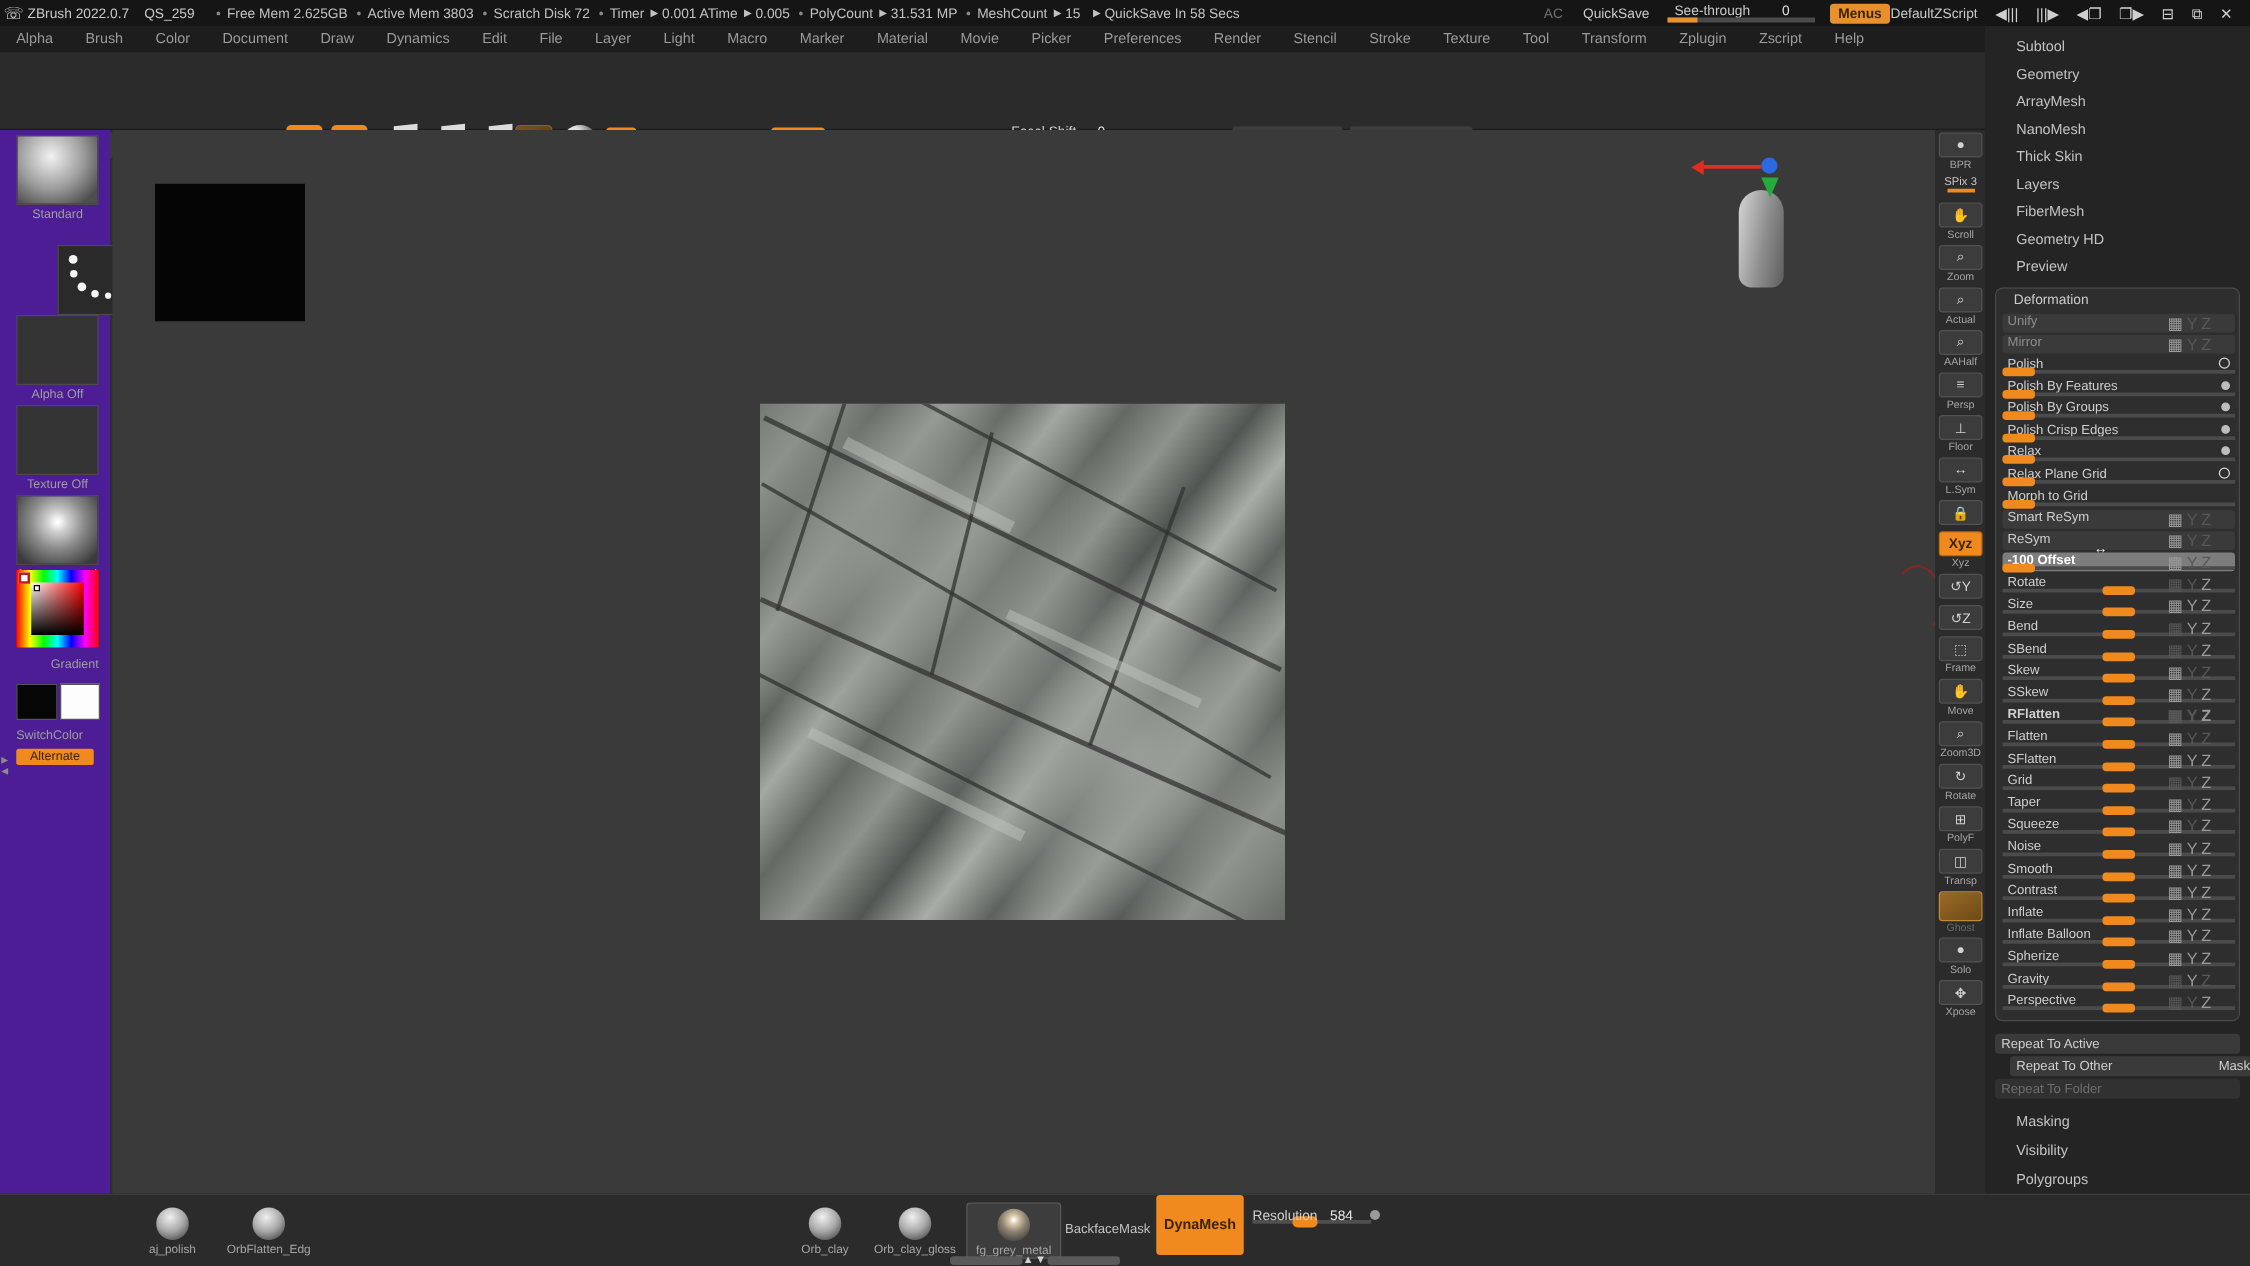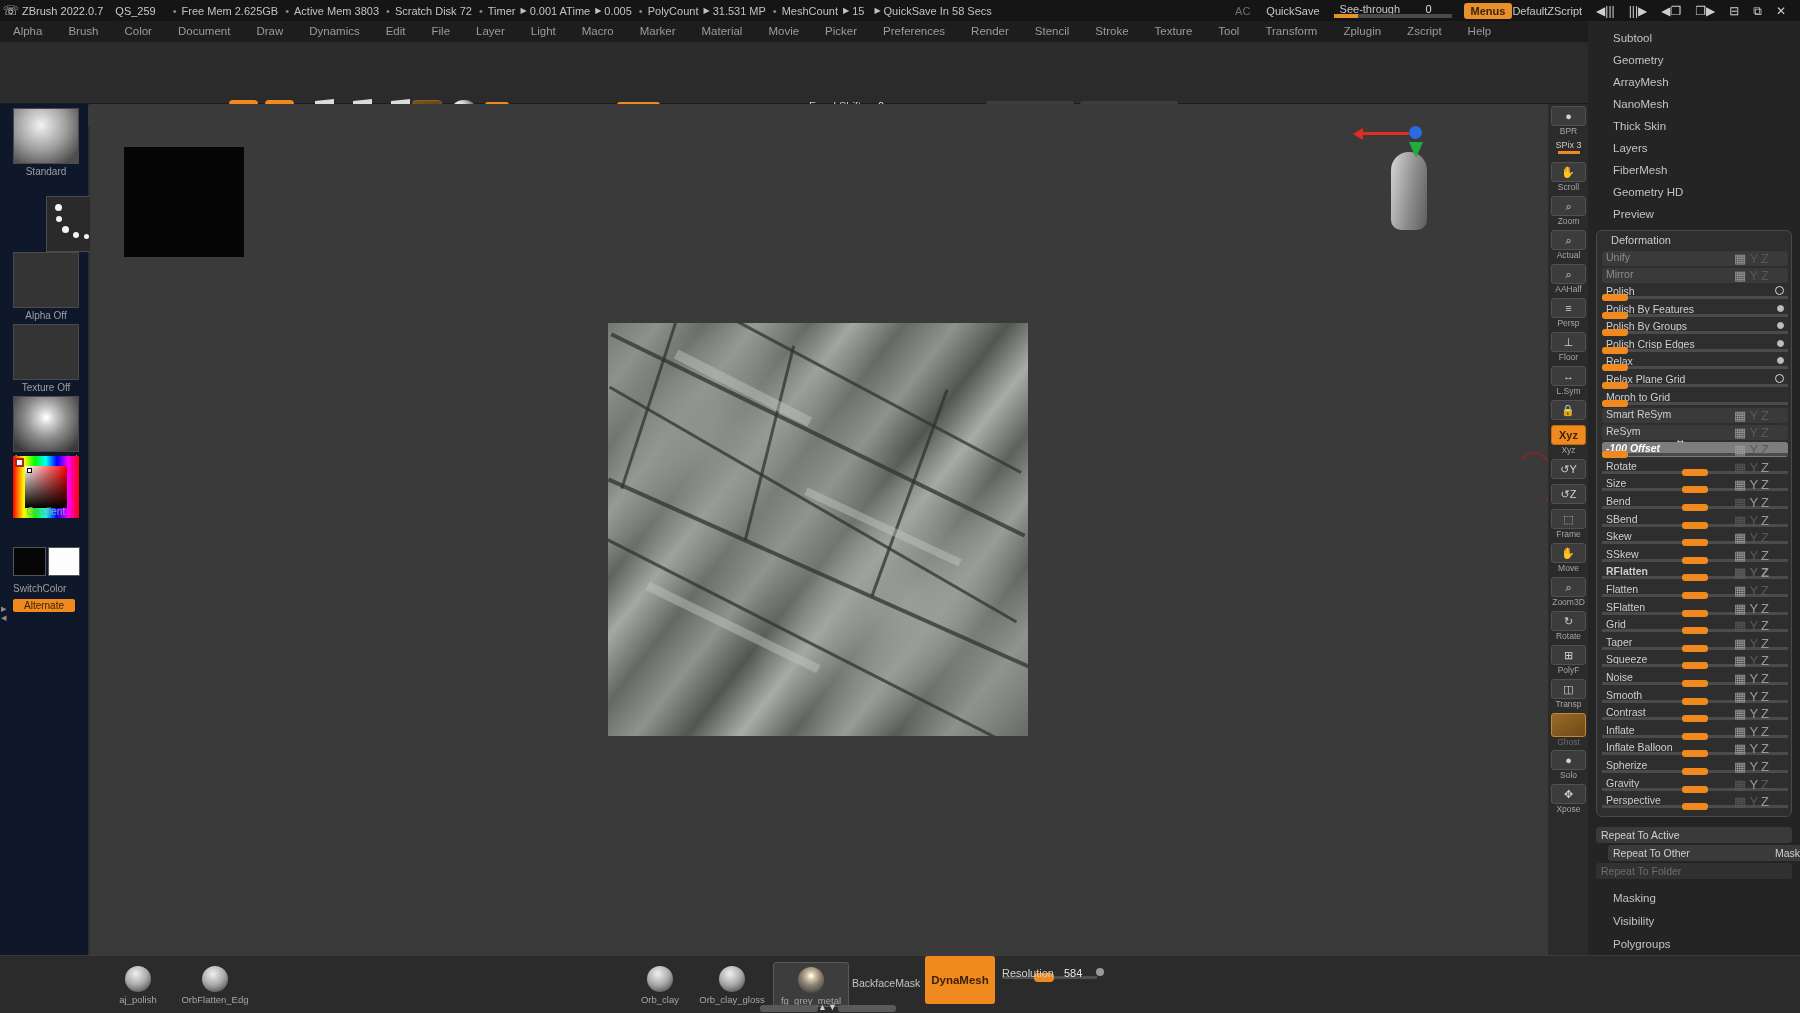--- a/index.html
+++ b/index.html
@@ -96,21 +96,21 @@
   .ring-ico { position:absolute; width:24px; height:24px; border-radius:50%;
      border:1.6px solid #cfcfcf; display:flex; align-items:center; justify-content:center; font-size:11px; color:#cfcfcf;}
   .ring-letter { position:absolute; font-size:13px; font-weight:bold; color:#e6e6e6; }
 
   .pillbtn { position:absolute; background:#3d3d3d; color:#cdcdcd; font-size:11px;
       padding:3px 9px; border-radius:3px; }
 
   .pointsinfo { position:absolute; font-size:11px; color:#b5b5b5; }
 
   
-  .leftshelf { position:absolute; left:0; top:104px; width:88px; height:851px; background:#0f172a; }
+  .leftshelf { position:absolute; left:0; top:104px; width:88px; height:851px; background:#4c1d95; }
   .shelf-item { position:absolute; left:13px; width:66px; }
   .shelf-thumb { width:66px; height:56px; background:#333; border:1px solid #4a4a4a; overflow:hidden; position:relative;}
   .shelf-cap { font-size:10px; color:#9e9e9e; text-align:center; padding-top:2px; }
   .brush-ball { width:100%; height:100%;
       background: radial-gradient(circle at 42% 30%, #f2f2f2, #9e9e9e 48%, #4e4e4e 85%); }
   .dots-thumb { width:100%; height:100%; background:#2a2a2a; position:relative; }
   .dots-thumb i { position:absolute; background:#f5f5f5; border-radius:50%; display:block; }
   .blank-thumb { width:100%; height:100%; background:#343434; }
   .metal-ball { width:100%; height:100%;
       background: radial-gradient(circle at 50% 38%, #ffffff 2%, #cfcfcf 18%, #8d8d8d 45%, #3a3a3a 88%); }
@@ -188,21 +188,21 @@
   .defhdr { height:18px; font-size:11px; color:#cbcbcb; padding-left:14px; line-height:18px; }
   .drow { position:absolute; left:5px; width:186px; height:15px; }
   .drow .dname { position:absolute; left:4px; top:0px; font-size:10.5px; color:#cfcfcf; line-height:12px; white-space:nowrap; }
   .drow .dname.dim { color:#8d8d8d; }
   .drow .dtrack { position:absolute; left:0; top:11px; width:186px; height:3px; background:#4b4b4b; }
   .drow .dknob { position:absolute; top:9px; height:7px; width:26px; background:#f08a1e; border-radius:3px; }
   .drow .axes { position:absolute; right:16px; top:0px; font-size:13px; letter-spacing:3px; color:#9a9a9a; }
   .drow .axes .off { color:#585858; }
   .drow.btnrow { background:#3a3a3a; border-radius:3px; }
   .drow.sel { background:#7d7d7d; border-radius:3px; }
-  .drow.sel .dname { color:#ffffff; font-weight:bold;font-style:italic; }
+  .drow.sel .dname { color:#ffffff; font-weight:bold; }
   .dcircle { position:absolute; right:4px; top:1px; width:9px; height:9px; border-radius:50%;
       border:1.5px solid #d8d8d8; }
   .dcircle.filled { background:#bdbdbd; border-color:#bdbdbd; width:7px; height:7px; top:2px;}
   .dragcur { position:absolute; font-size:11px; color:#f2f2f2; }
   .bot-pal { position:absolute; left:0; width:212px; height:22px; font-size:11.5px; color:#c3c3c3;
       padding-left:25px; line-height:22px; }
   .rep-row { position:absolute; left:8px; width:196px; height:16px; background:#3a3a3a; border-radius:3px;
       font-size:10.5px; color:#cfcfcf; padding-left:5px; line-height:16px;}
   .rep-row.dimrow { color:#6e6e6e; background:#313131; }
   .mask-lbl { position:absolute; right:4px; top:0; font-size:10.5px; color:#cfcfcf; line-height:16px;}
@@ -430,21 +430,21 @@
     </div>
 
     <div class="colorpicker" style="top:352px;">
       <div class="cp-hue"></div>
       <div class="cp-sq">
         <div class="cp-sq-dark"></div>
         <div class="cp-dot"></div>
       </div>
       <div class="cp-mark"></div>
     </div>
-    <div class="shelf-cap" style="position:absolute;left:13px;top:400px;width:66px;text-align:center;">Gradient</div>
+    <div class="shelf-cap" style="position:absolute;left:13px;top:420px;width:66px;text-align:right;">Gradient</div>
 
     <div class="swatch-black" style="top:443px"></div>
     <div class="swatch-white" style="top:443px"></div>
     <div class="shelf-cap" style="position:absolute;left:13px;top:477px;width:80px;text-align:left;">SwitchColor</div>
     <div class="alt-btn" style="top:495px">Alternate</div>
 
     <div class="lt-arrows" style="top:500px">
       <div class="ar">▸</div>
       <div class="ar">◂</div>
     </div>

